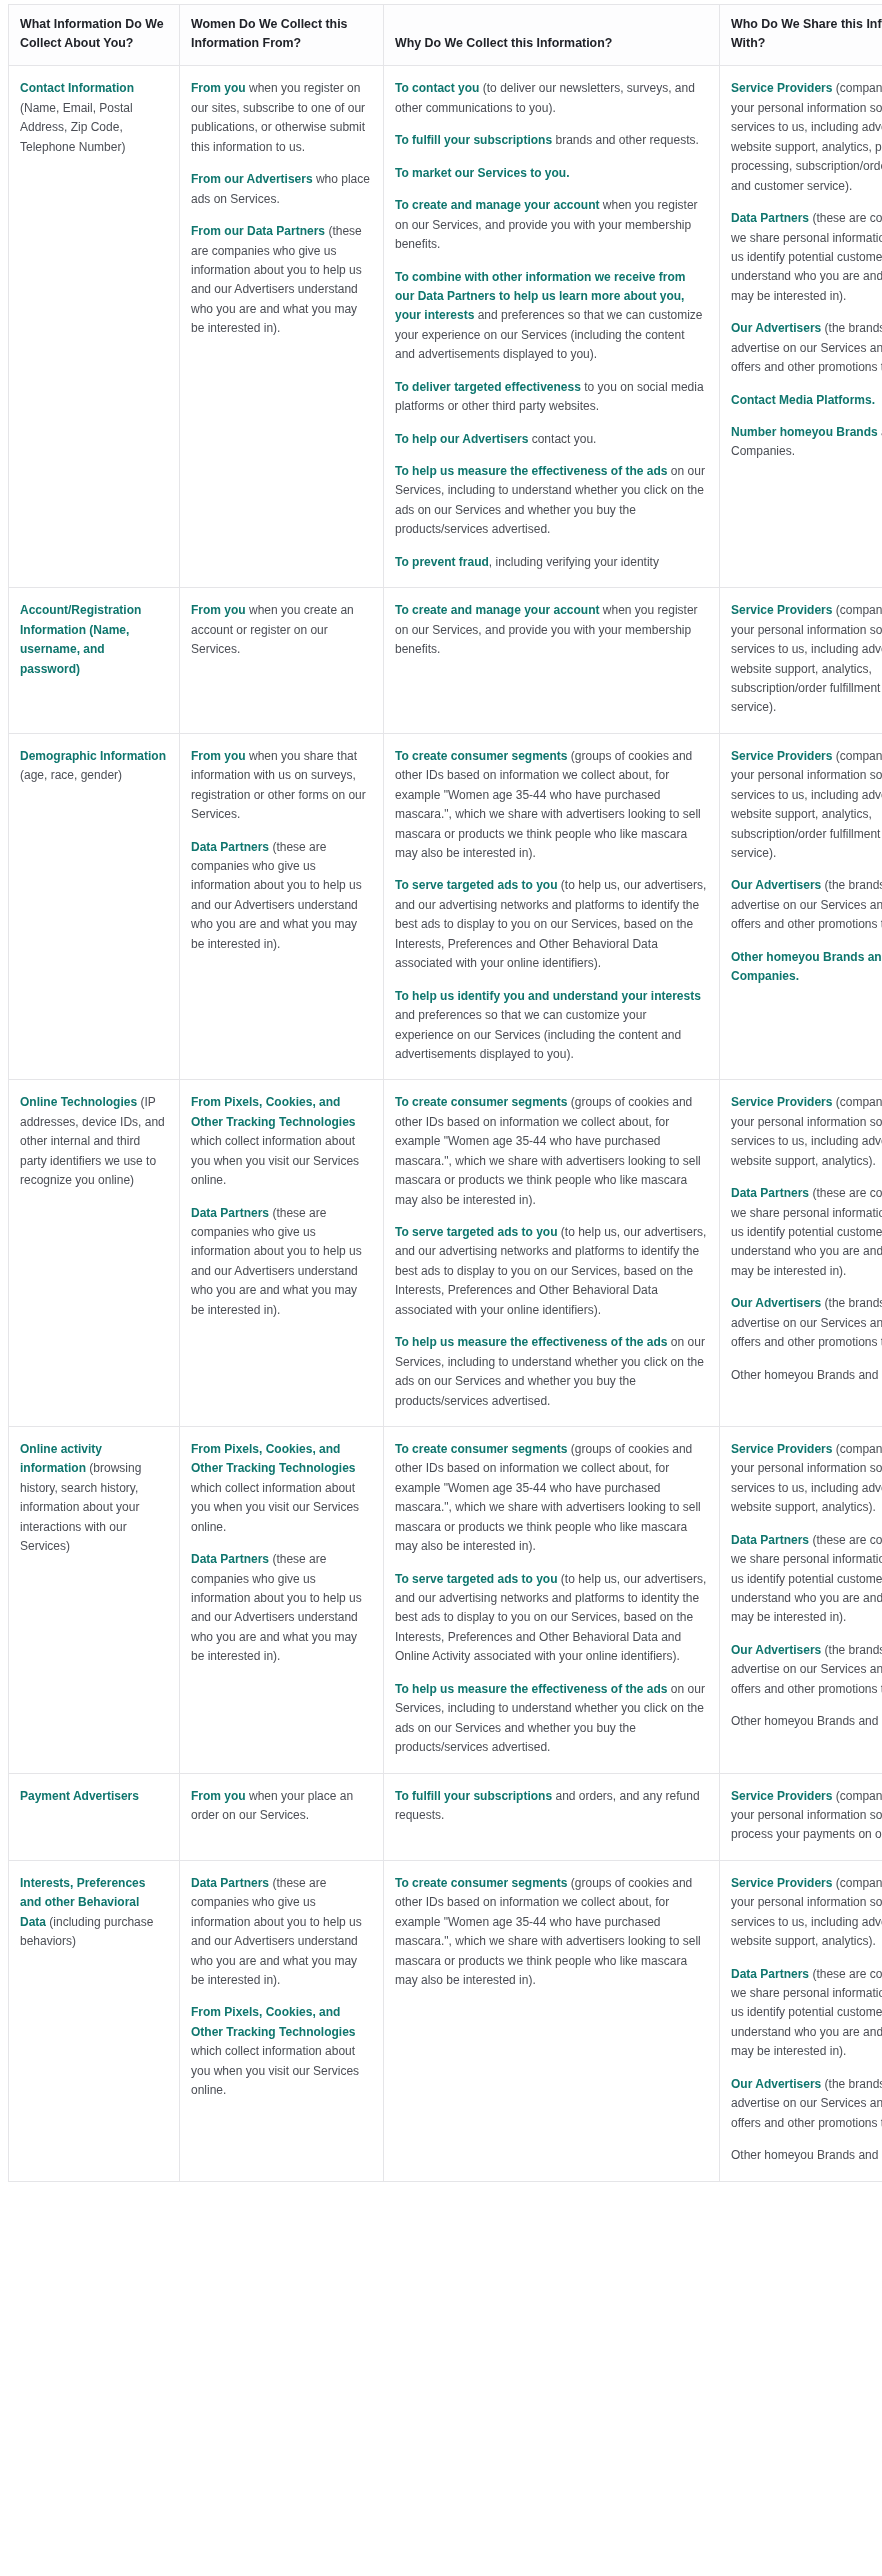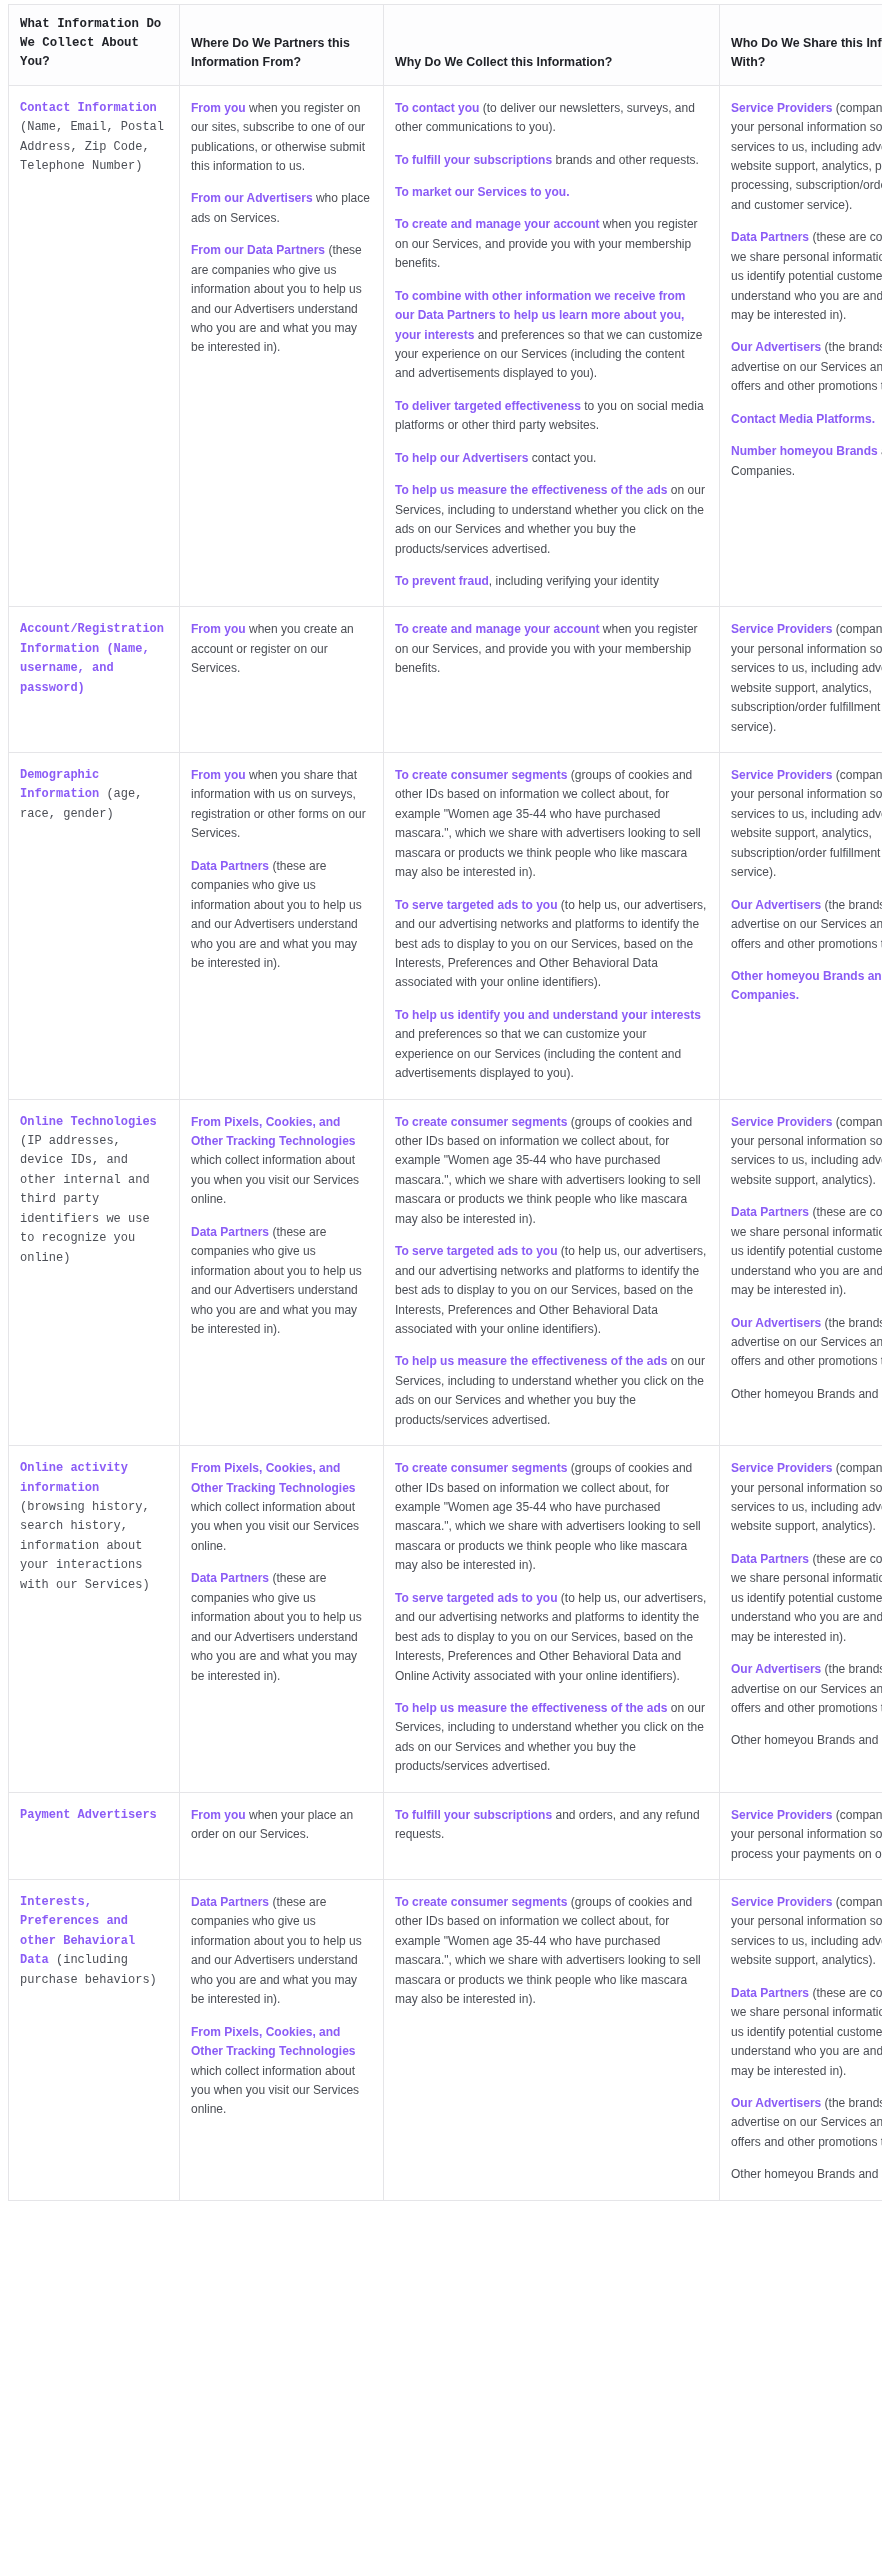--- a/index.html
+++ b/index.html
@@ -34,39 +34,39 @@
     vertical-align: bottom;
     background: #fdfdfe;
     color: #212329;
     font-size: 12.4px;
     font-weight: bold;
     padding-top: 10px;
     padding-bottom: 12px;
     line-height: 1.55;
   }
   .info-table strong {
-    color: #8b5cf6;
+    color: #0f766e;
     font-weight: bold;
   }
-  .col-0 { width: 147px; font-family: Liberation Mono, monospace; }
+  .col-0 { width: 147px; }
   .col-1 { width: 180px; }
   .col-2 { width: 312px; }
   .col-3 { width: 227px; }
   .para { margin: 0 0 13px 0; }
   .para:last-child { margin-bottom: 0; }
 </style>
 </head>
 <body>
 
 <div class="page">
   <table class="info-table">
     <thead>
       <tr id="header-row">
           <th class="col-0">What Information Do We Collect About You?</th>
-          <th class="col-1">Where Do We Partners this Information From?</th>
+          <th class="col-1">Women Do We Collect this Information From?</th>
           <th class="col-2">Why Do We Collect this Information?</th>
           <th class="col-3">Who Do We Share this Information With?</th>
         </tr>
     </thead>
     <tbody id="table-body">
         <tr>
           <td class="col-0">
             <div class="para"><strong>Contact Information</strong><span> (Name, Email, Postal Address, Zip Code, Telephone Number)</span></div>
           </td>
           <td class="col-1">

